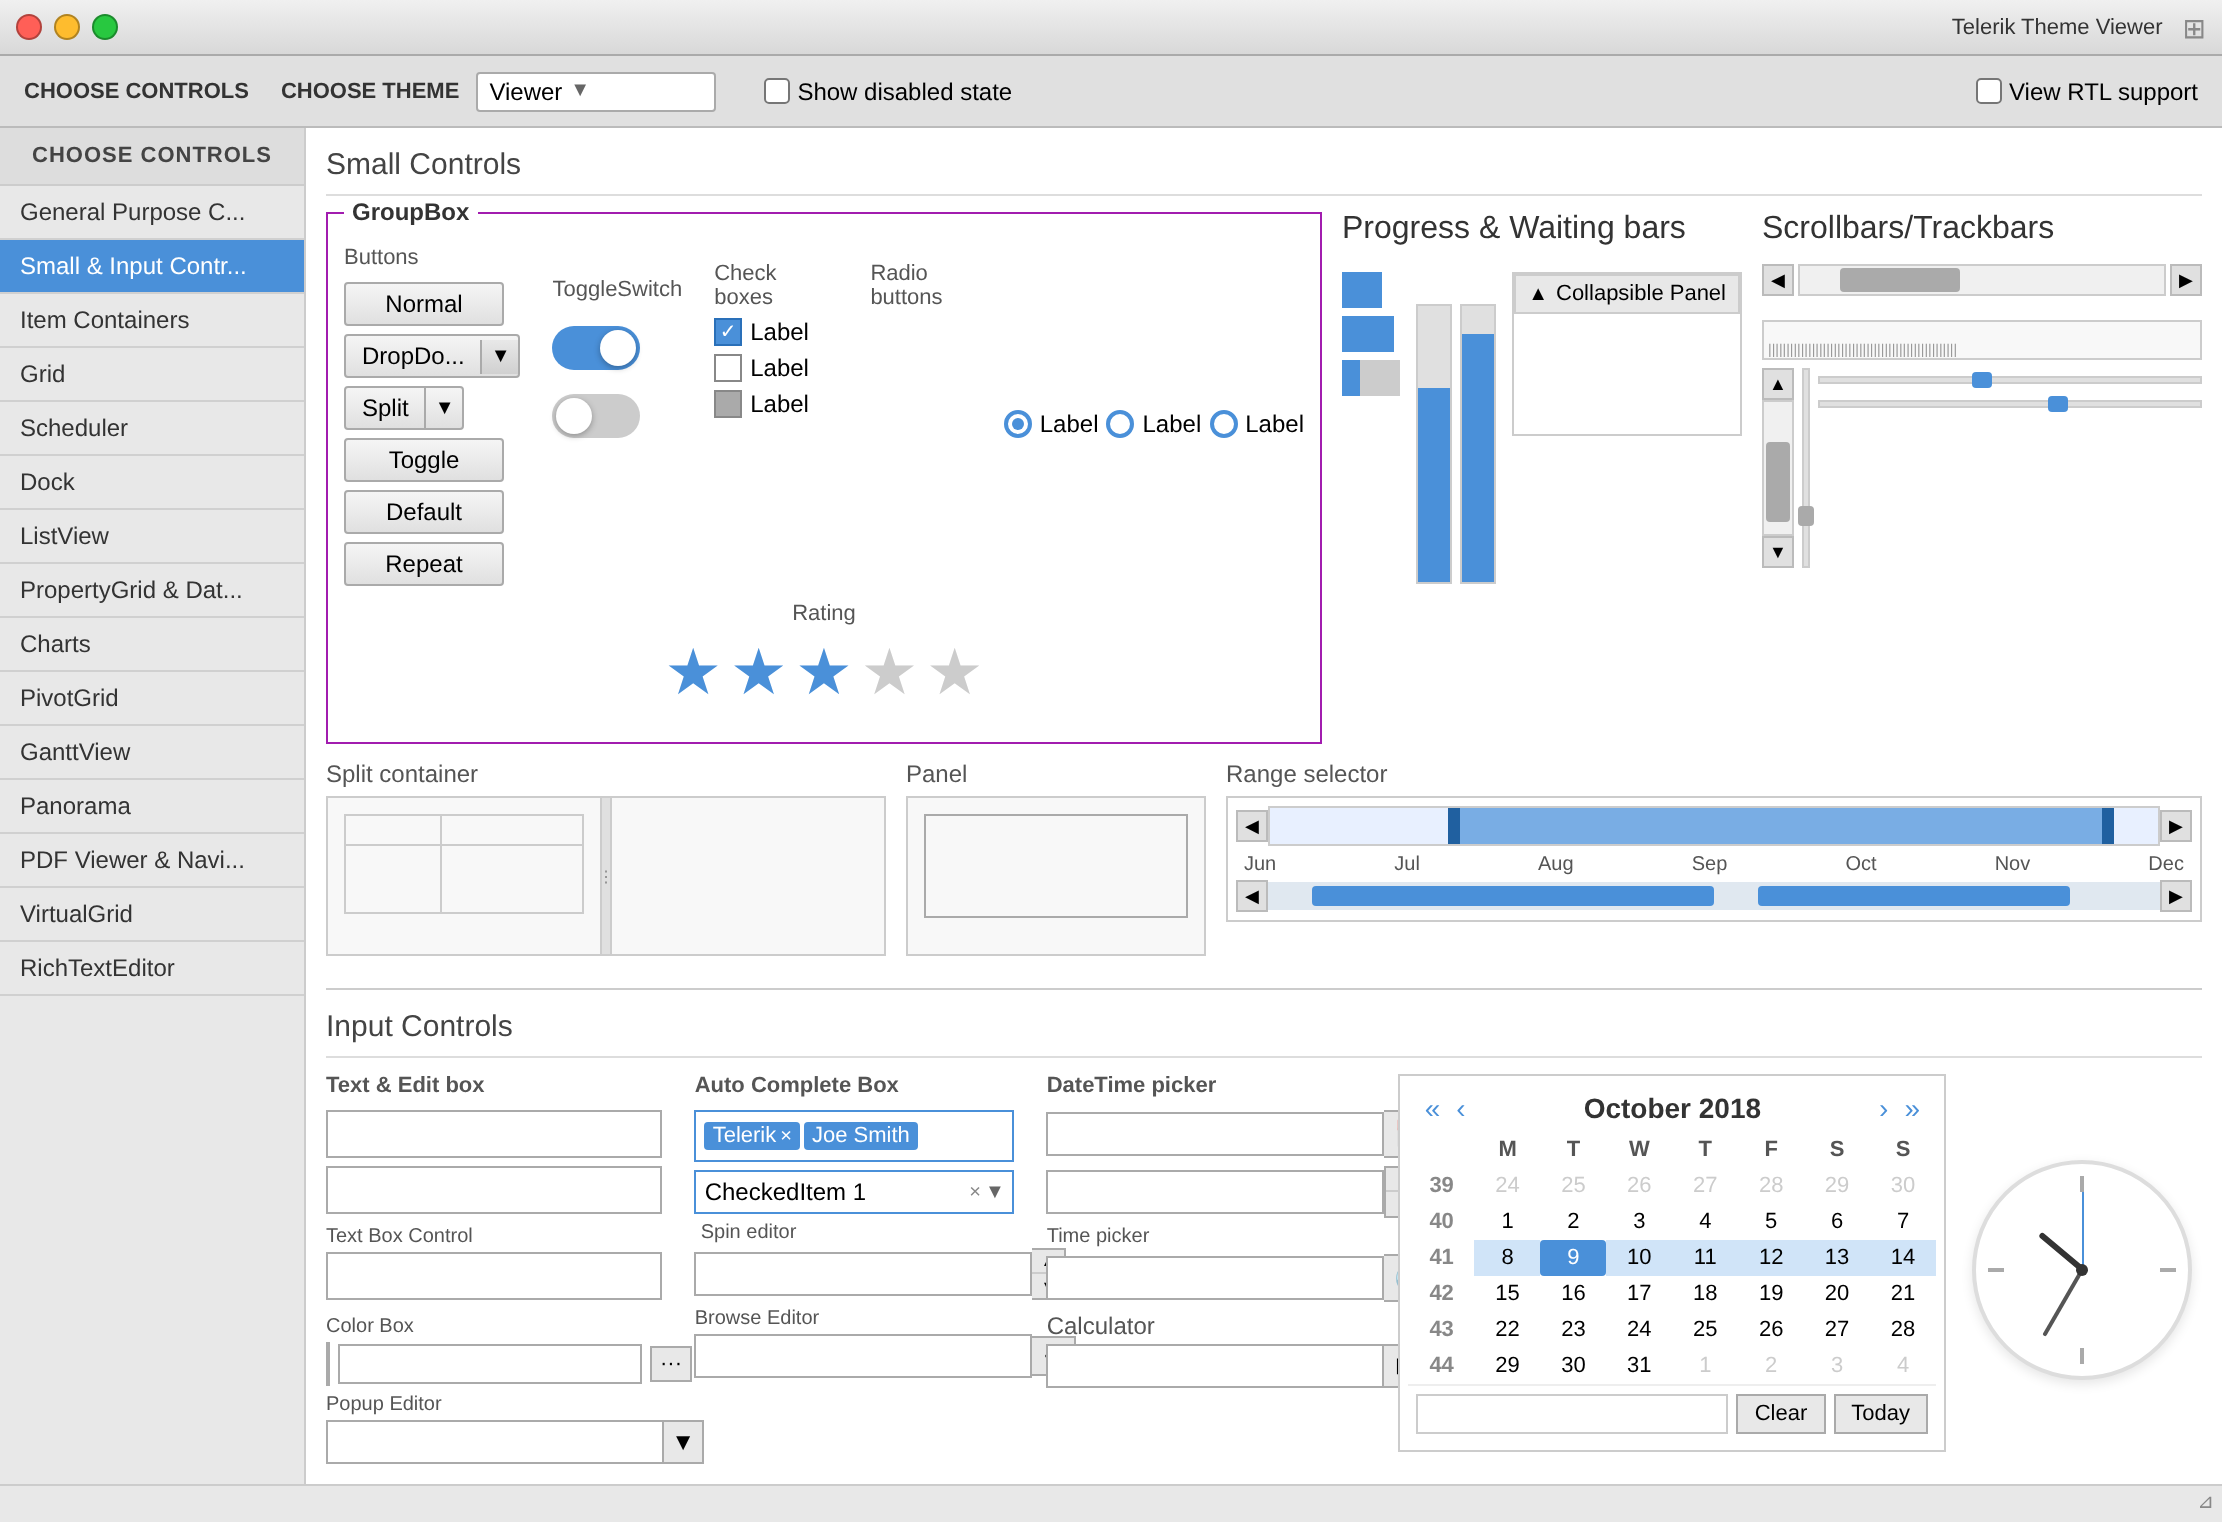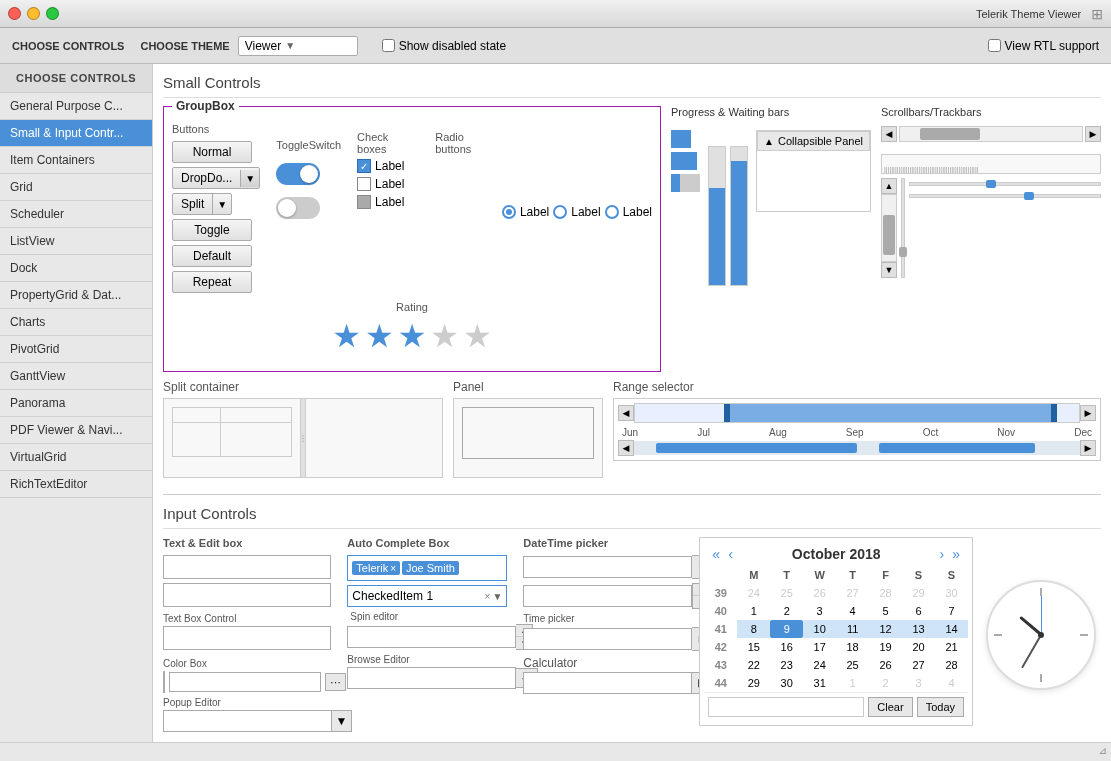--- a/index.html
+++ b/index.html
@@ -71,21 +71,21 @@
     .radio-btn { width: 14px; height: 14px; border-radius: 50%; border: 2px solid #4a90d9; background: white; display: flex; align-items: center; justify-content: center; cursor: pointer; }
     .radio-btn.selected::after { content: ''; width: 6px; height: 6px; border-radius: 50%; background: #4a90d9; }
 
     
     .rating-section { text-align: center; padding: 8px; }
     .rating-label { font-size: 11px; color: #555; margin-bottom: 4px; }
     .stars { display: flex; gap: 4px; justify-content: center; }
     .star { font-size: 32px; cursor: pointer; }
     .star.filled { color: #4a90d9; }
     .star.empty { color: #ccc; }
-    .progress-section-title { font-size: 11px; color: #333; margin-bottom: 8px; }
+    .progress-section-title { font-size: 16px; color: #333; margin-bottom: 8px; }
     .collapsible-header { background: #e8e8e8; padding: 3px 6px; display: flex; align-items: center; gap: 4px; font-size: 11px; cursor: pointer; border: 1px solid #ccc; }
     .collapsible-body { padding: 8px; text-align: center; font-size: 11px; color: #666; height: 60px; display: flex; align-items: center; justify-content: center; }
     .fake-scrollbar-h { display: flex; align-items: center; gap: 2px; margin-bottom: 4px; }
     .sb-arrow { width: 16px; height: 16px; background: #e0e0e0; border: 1px solid #bbb; display: flex; align-items: center; justify-content: center; font-size: 9px; cursor: pointer; flex-shrink: 0; }
     .sb-track-h { flex: 1; height: 16px; background: #f0f0f0; border: 1px solid #ccc; position: relative; }
     .sb-thumb-h { position: absolute; top: 1px; bottom: 1px; left: 20px; width: 60px; background: #aaa; border-radius: 2px; }
     .sb-track-v { width: 16px; background: #f0f0f0; border: 1px solid #ccc; position: relative; height: 120px; flex-shrink: 0; }
     .sb-thumb-v { position: absolute; left: 1px; right: 1px; top: 20px; height: 40px; background: #aaa; border-radius: 2px; }
     .ruler { height: 20px; background: #f8f8f8; border: 1px solid #ccc; margin-top: 4px; position: relative; overflow: hidden; }
     .split-container-box { border: 1px solid #ccc; height: 80px; display: flex; position: relative; }
@@ -202,22 +202,22 @@
 
 <div class="main-body">
 
   <div class="sidebar">
     <div class="choose-controls-label">CHOOSE CONTROLS</div>
     <div class="sidebar-item">General Purpose C...</div>
     <div class="sidebar-item active">Small &amp; Input Contr...</div>
     <div class="sidebar-item">Item Containers</div>
     <div class="sidebar-item">Grid</div>
     <div class="sidebar-item">Scheduler</div>
+    <div class="sidebar-item">Dock</div>
     <div class="sidebar-item">ListView</div>
-    <div class="sidebar-item">Dock</div>
     <div class="sidebar-item">PropertyGrid &amp; Dat...</div>
     <div class="sidebar-item">Charts</div>
     <div class="sidebar-item">PivotGrid</div>
     <div class="sidebar-item">GanttView</div>
     <div class="sidebar-item">Panorama</div>
     <div class="sidebar-item">PDF Viewer &amp; Navi...</div>
     <div class="sidebar-item">VirtualGrid</div>
     <div class="sidebar-item">RichTextEditor</div>
   </div>
 

